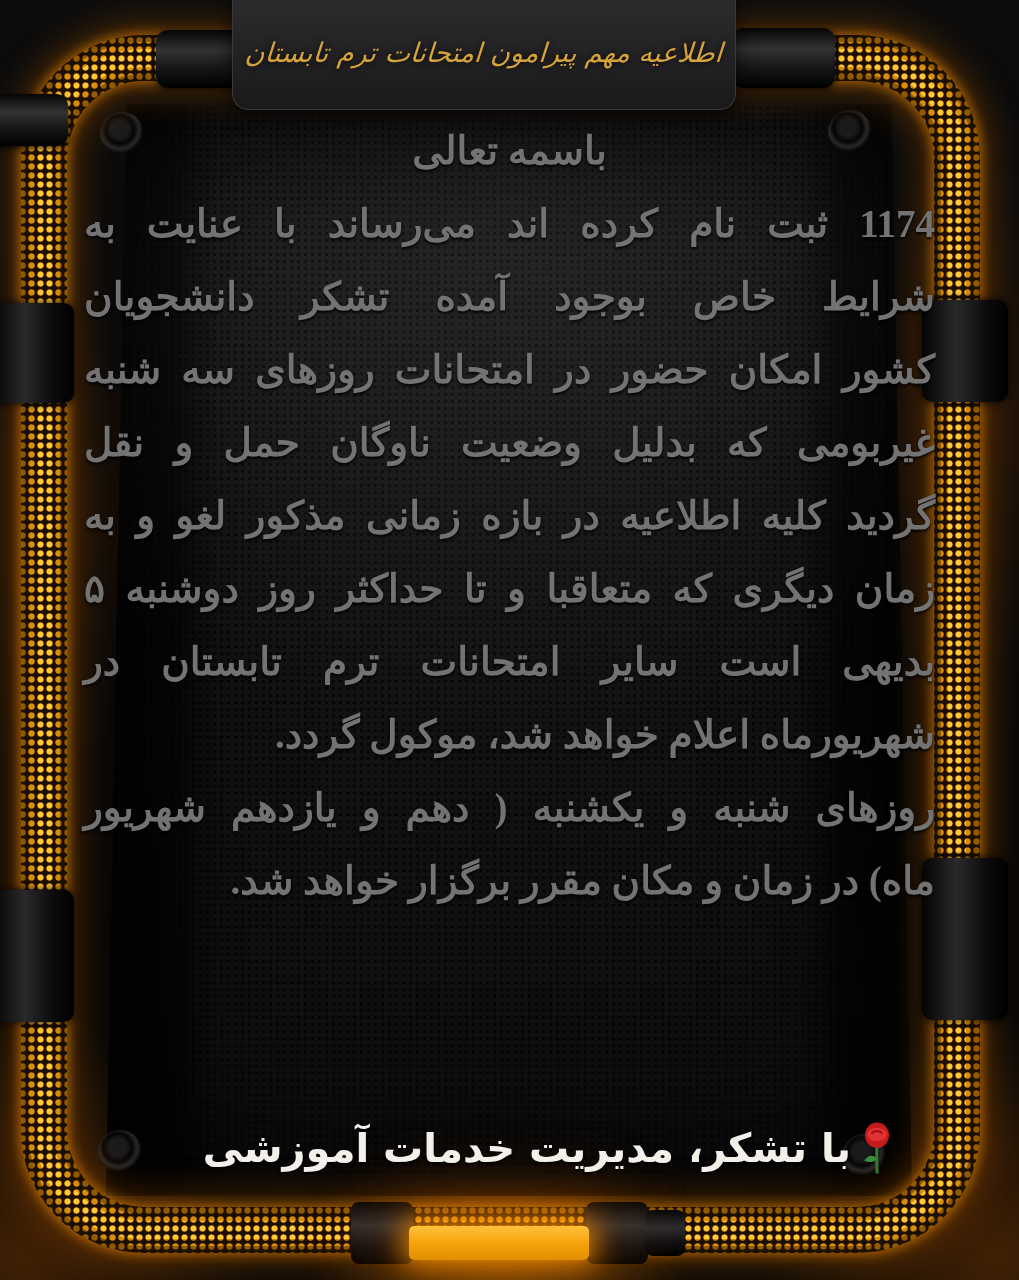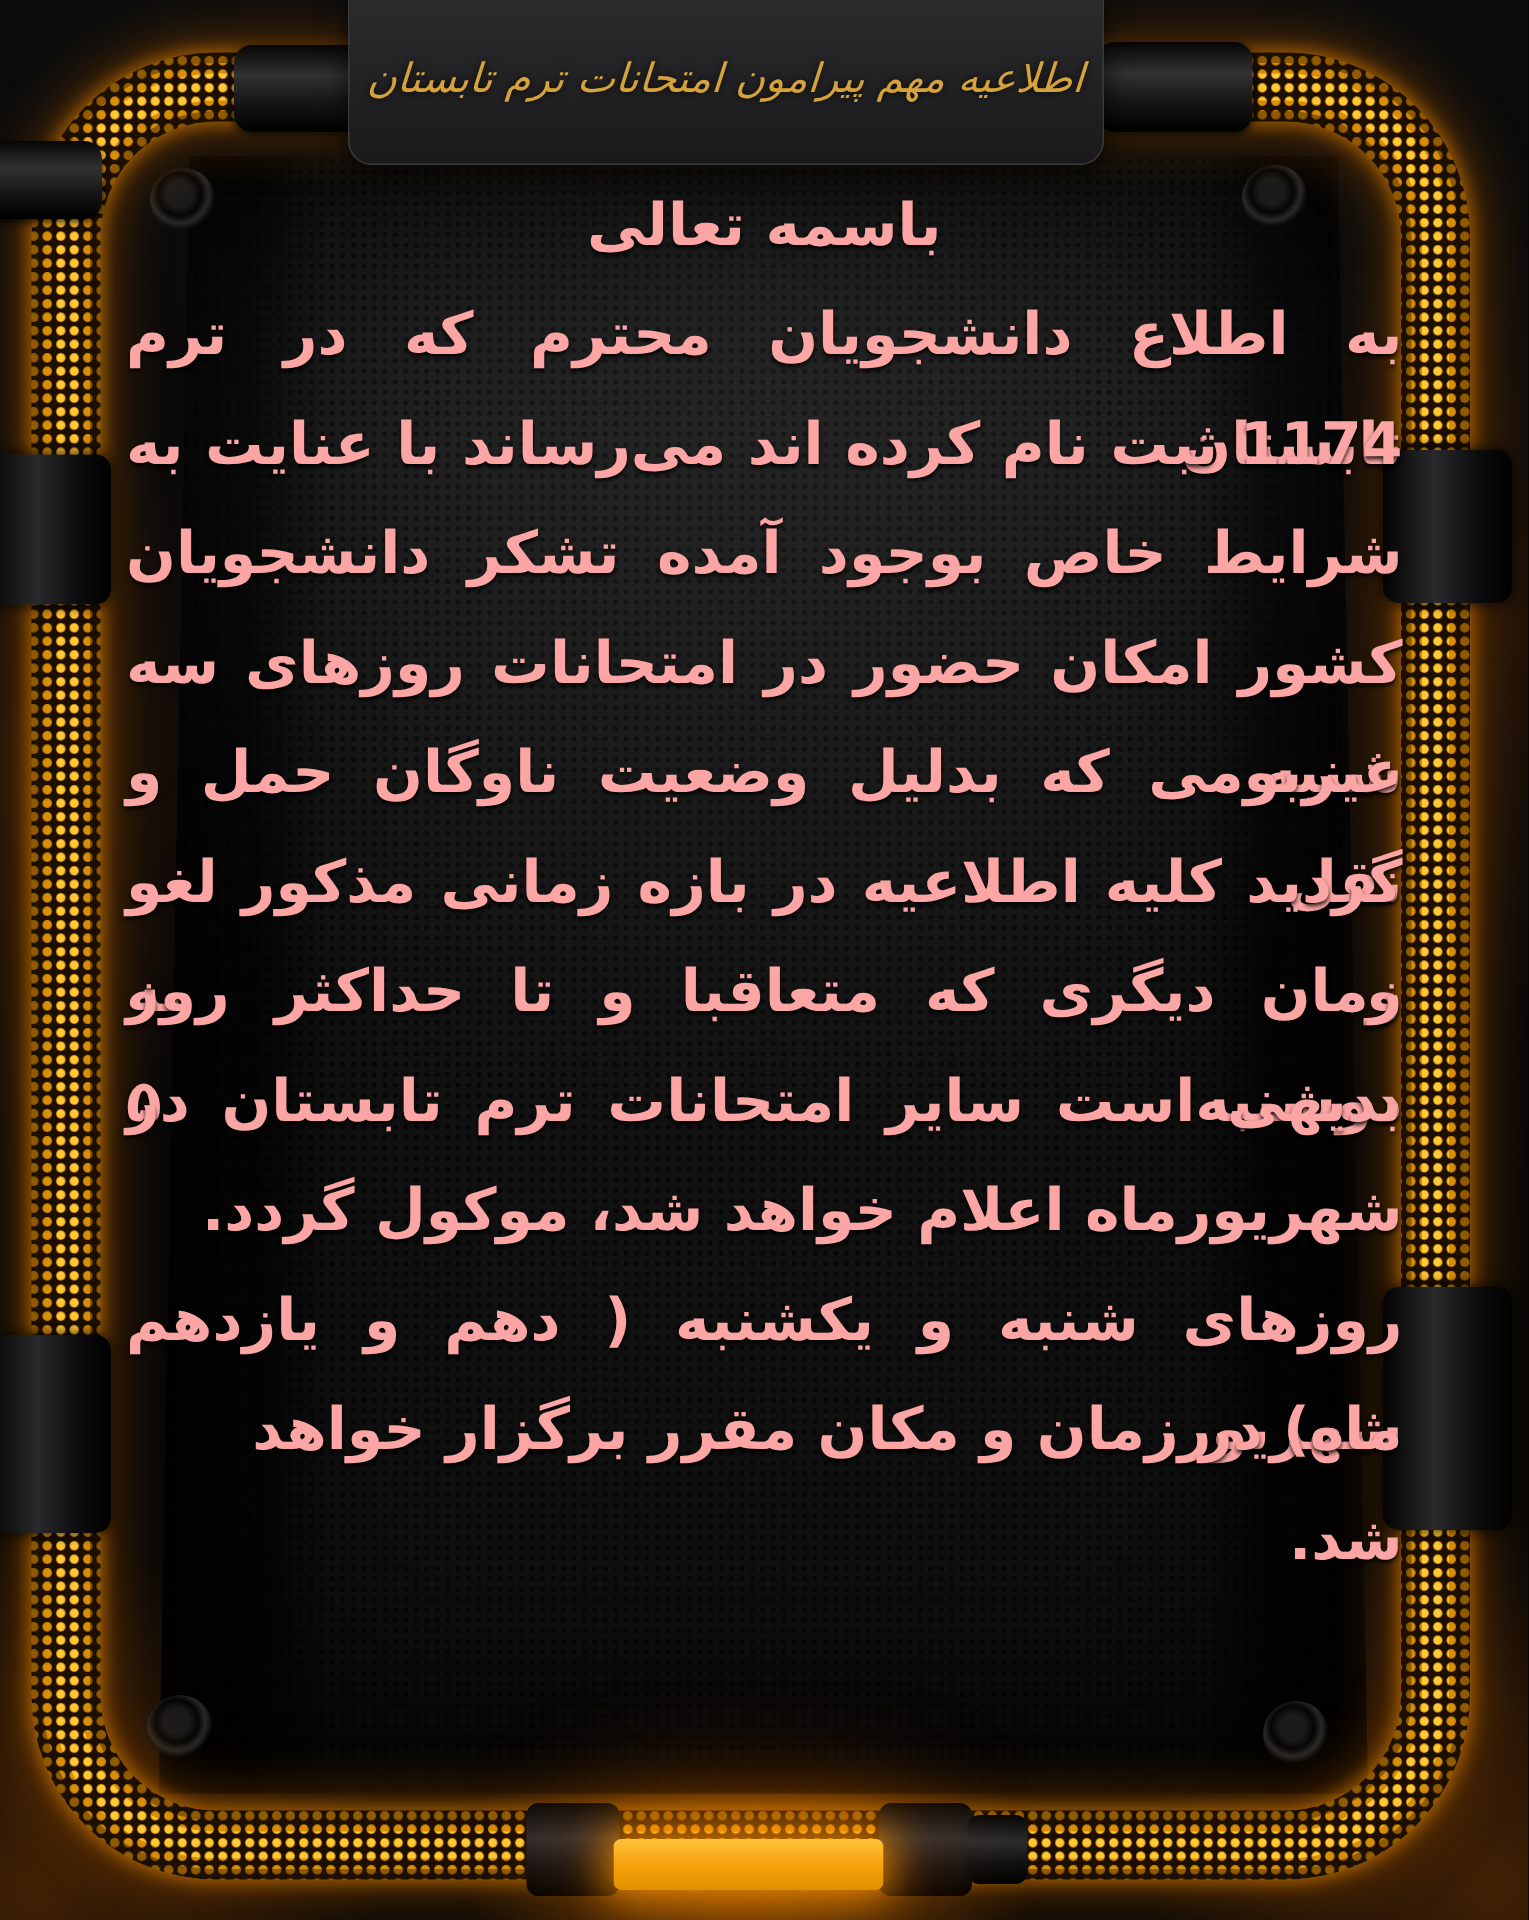--- a/index.html
+++ b/index.html
@@ -62,24 +62,25 @@
     margin-top:14px;direction:rtl;white-space:nowrap;
     font-family:"DejaVu Sans", sans-serif;font-style:italic;
     font-size:27px;color:#d5a23b;transform:skewX(-4deg);
     text-shadow:0 0 6px rgba(0,0,0,.8);
   }
   .content{
     position:absolute;left:84px;right:84px;top:114px;z-index:6;
   }
   .line{
     direction:rtl;height:73px;line-height:73px;
-    font-weight:bold;font-size:39px;color:#fca5a5;
+    font-weight:bold;font-size:39px;color:#737373;
     text-align:justify;text-align-last:justify;
     text-shadow:0 2px 3px rgba(0,0,0,.85);
     white-space:nowrap_off;
+    font-family:Liberation Serif, serif;
   }
   .line[data-align="right"]{text-align:right;text-align-last:right;}
   .line[data-align="center"]{text-align:center;text-align-last:center;}
   .signature{
     position:absolute;left:84px;right:84px;top:1116px;height:64px;z-index:6;
     direction:rtl;display:flex;align-items:center;gap:8px;
     padding-right:40px;box-sizing:border-box;
     font-weight:bold;font-size:40px;color:#f3f0ea;
     text-shadow:0 2px 3px rgba(0,0,0,.85);
   }
@@ -134,26 +135,35 @@
   <div class="hw sleeve" style="left:586px;top:1202px;width:62px;height:62px;"></div>
   <div class="hw sleeve" style="left:645px;top:1210px;width:40px;height:46px;"></div>
   <div class="hw glow-bar" style="left:409px;top:1226px;width:180px;height:34px;"></div>
 
   <div class="title-plate">
     <div class="title-text">اطلاعیه مهم پیرامون امتحانات ترم تابستان</div>
   </div>
 
   <div class="content">
       <div class="line" data-align="center">باسمه تعالی</div>
-      <div class="line" data-align="justify">به اطلاع دانشجویان محترم که در ترم تابستان</div>
       <div class="line" data-align="justify">1174 ثبت نام کرده اند می‌رساند با عنایت به</div>
       <div class="line" data-align="justify">شرایط خاص بوجود آمده تشکر دانشجویان</div>
       <div class="line" data-align="justify">کشور امکان حضور در امتحانات روزهای سه شنبه</div>
       <div class="line" data-align="justify">غیربومی که بدلیل وضعیت ناوگان حمل و نقل</div>
       <div class="line" data-align="justify">گردید کلیه اطلاعیه در بازه زمانی مذکور لغو و به</div>
       <div class="line" data-align="justify">زمان دیگری که متعاقبا و تا حداکثر روز دوشنبه ۵</div>
       <div class="line" data-align="justify">بدیهی است سایر امتحانات ترم تابستان در</div>
       <div class="line" data-align="right">شهریورماه اعلام خواهد شد، موکول گردد.</div>
       <div class="line" data-align="justify">روزهای شنبه و یکشنبه ( دهم و یازدهم شهریور</div>
       <div class="line" data-align="right">ماه) در زمان و مکان مقرر برگزار خواهد شد.</div>
     </div>
 
+  <div class="signature">
+    <svg class="rose" width="36" height="54" viewBox="0 0 24 36" aria-hidden="true">
+      <path d="M12 16 C11.5 24 12 30 12 35" stroke="#2e7d32" stroke-width="2" fill="none"></path>
+      <path d="M12 25 C9 22 6 23 3.5 26.5 C7.5 28 10.5 27.5 12 25 Z" fill="#388e3c"></path>
+      <ellipse cx="12" cy="9.5" rx="8" ry="8.5" fill="#c41c1c"></ellipse>
+      <path d="M5.5 8 C7 3.5 17 3.5 18.5 8 C19 11 16 13.5 12 13.5 C8 13.5 5 11 5.5 8 Z" fill="#e23131"></path>
+      <path d="M8.5 8.5 C9.5 6 14.5 6 15.5 8.5" stroke="#9b1313" stroke-width="1.4" fill="none"></path>
+    </svg>
+    <span>با تشکر،  مدیریت خدمات آموزشی</span>
+  </div>
 </div>
 
 </body></html>

